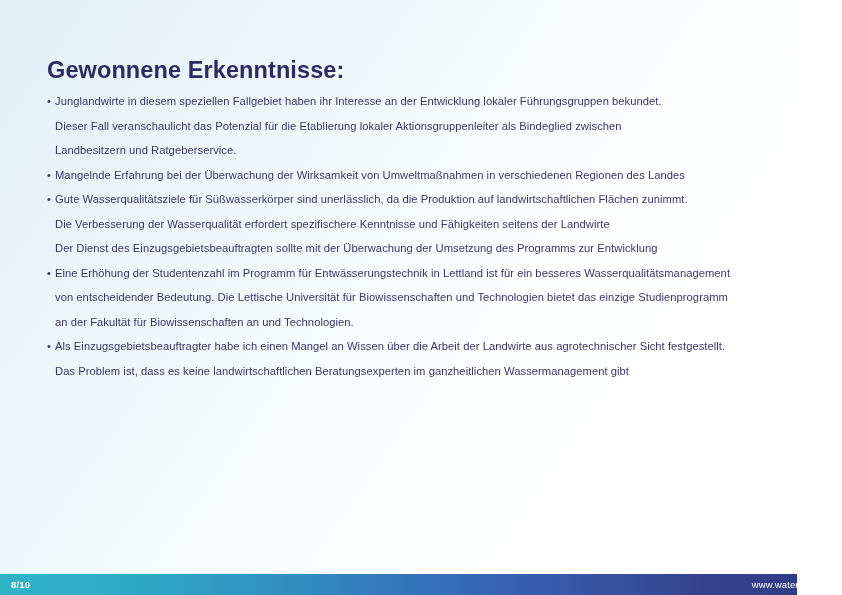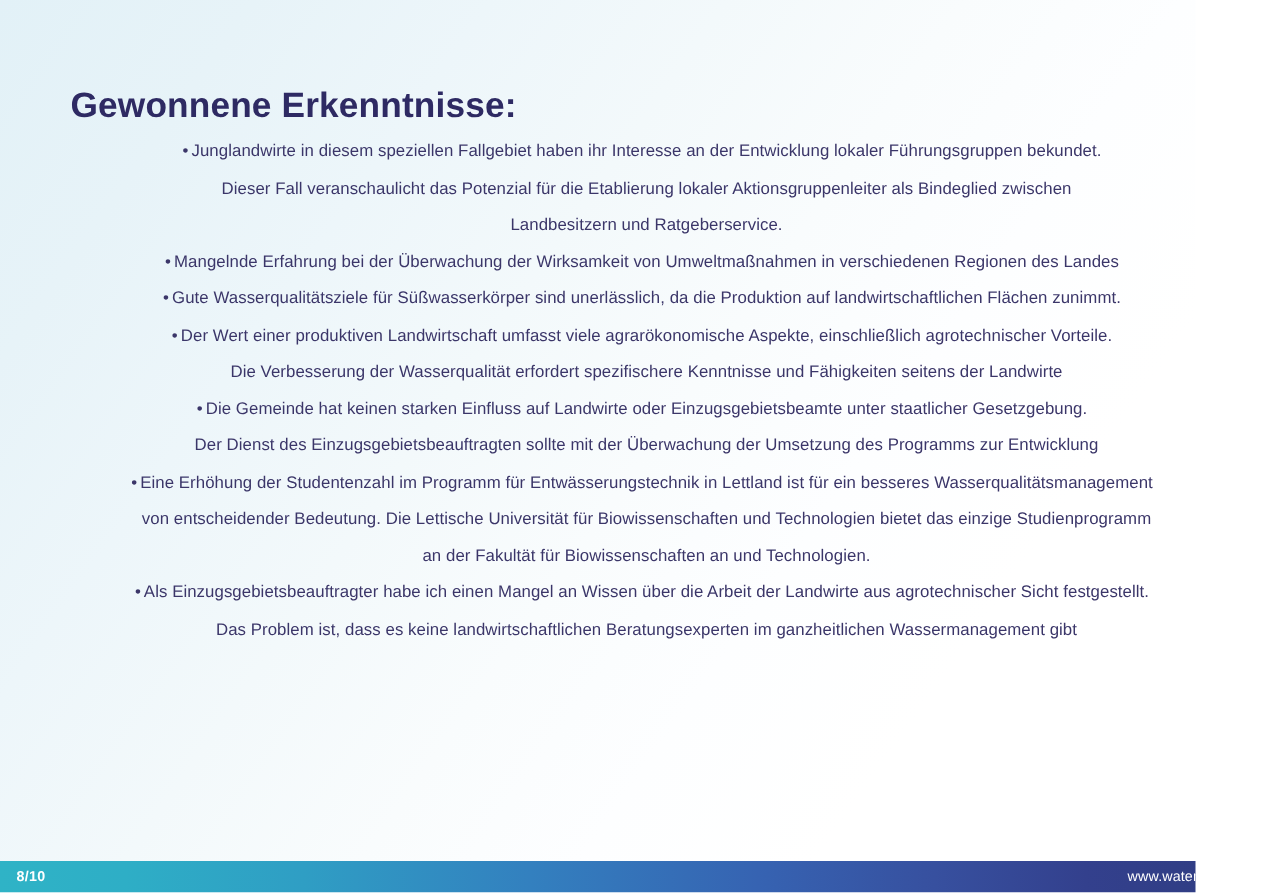--- a/index.html
+++ b/index.html
@@ -38,21 +38,20 @@
     font-weight: bold;
     color: #2e2a63;
     letter-spacing: 0.1px;
     white-space: nowrap;
   }
   .body-block {
     position: absolute;
     left: 47px;
     top: 89px;
     width: 760px;
-    text-align: center;
   }
   .bullet-group {
     margin: 0;
   }
   .line {
     color: #3b3669;
     font-size: 11.2px;
     line-height: 24.5px;
     height: 24.5px;
     white-space: nowrap;
@@ -121,25 +120,23 @@
         <div class="line cont"><span>Dieser Fall veranschaulicht das Potenzial für die Etablierung lokaler Aktionsgruppenleiter als Bindeglied zwischen</span></div>
         <div class="line cont"><span>Landbesitzern und Ratgeberservice.</span></div>
       </div>
       <div class="bullet-group">
         <div class="line lead"><span class="bullet-dot">•</span><span>Mangelnde Erfahrung bei der Überwachung der Wirksamkeit von Umweltmaßnahmen in verschiedenen Regionen des Landes</span></div>
       </div>
       <div class="bullet-group">
         <div class="line lead"><span class="bullet-dot">•</span><span>Gute Wasserqualitätsziele für Süßwasserkörper sind unerlässlich, da die Produktion auf landwirtschaftlichen Flächen zunimmt.</span></div>
       </div>
       <div class="bullet-group">
-        <div class="line lead"><span class="bullet-dot">•</span><span>Der Wert einer produktiven Landwirtschaft umfasst viele agrarökonomische Aspekte, einschließlich agrotechnischer Vorteile.</span></div>
         <div class="line cont"><span>Die Verbesserung der Wasserqualität erfordert spezifischere Kenntnisse und Fähigkeiten seitens der Landwirte</span></div>
       </div>
       <div class="bullet-group">
-        <div class="line lead"><span class="bullet-dot">•</span><span>Die Gemeinde hat keinen starken Einfluss auf Landwirte oder Einzugsgebietsbeamte unter staatlicher Gesetzgebung.</span></div>
         <div class="line cont"><span>Der Dienst des Einzugsgebietsbeauftragten sollte mit der Überwachung der Umsetzung des Programms zur Entwicklung</span></div>
       </div>
       <div class="bullet-group">
         <div class="line lead"><span class="bullet-dot">•</span><span>Eine Erhöhung der Studentenzahl im Programm für Entwässerungstechnik in Lettland ist für ein besseres Wasserqualitätsmanagement</span></div>
         <div class="line cont"><span>von entscheidender Bedeutung. Die Lettische Universität für Biowissenschaften und Technologien bietet das einzige Studienprogramm</span></div>
         <div class="line cont"><span>an der Fakultät für Biowissenschaften an und Technologien.</span></div>
       </div>
       <div class="bullet-group">
         <div class="line lead"><span class="bullet-dot">•</span><span>Als Einzugsgebietsbeauftragter habe ich einen Mangel an Wissen über die Arbeit der Landwirte aus agrotechnischer Sicht festgestellt.</span></div>
         <div class="line cont"><span>Das Problem ist, dass es keine landwirtschaftlichen Beratungsexperten im ganzheitlichen Wassermanagement gibt</span></div>

